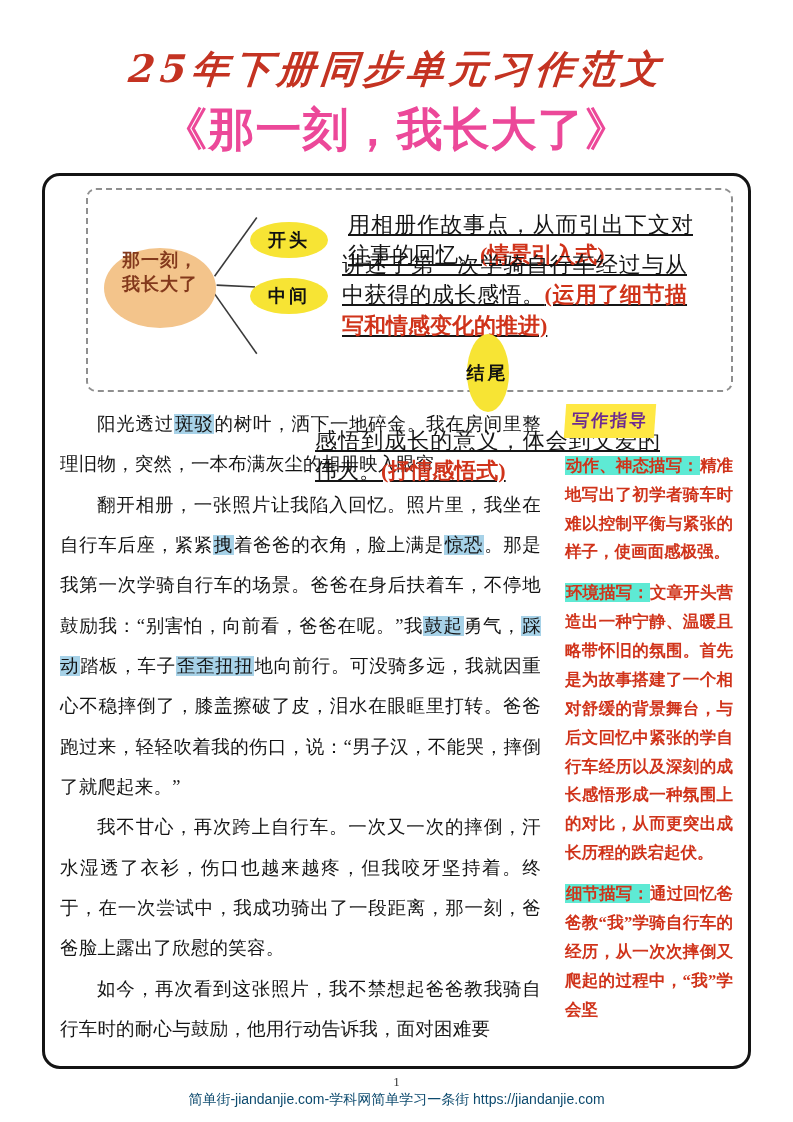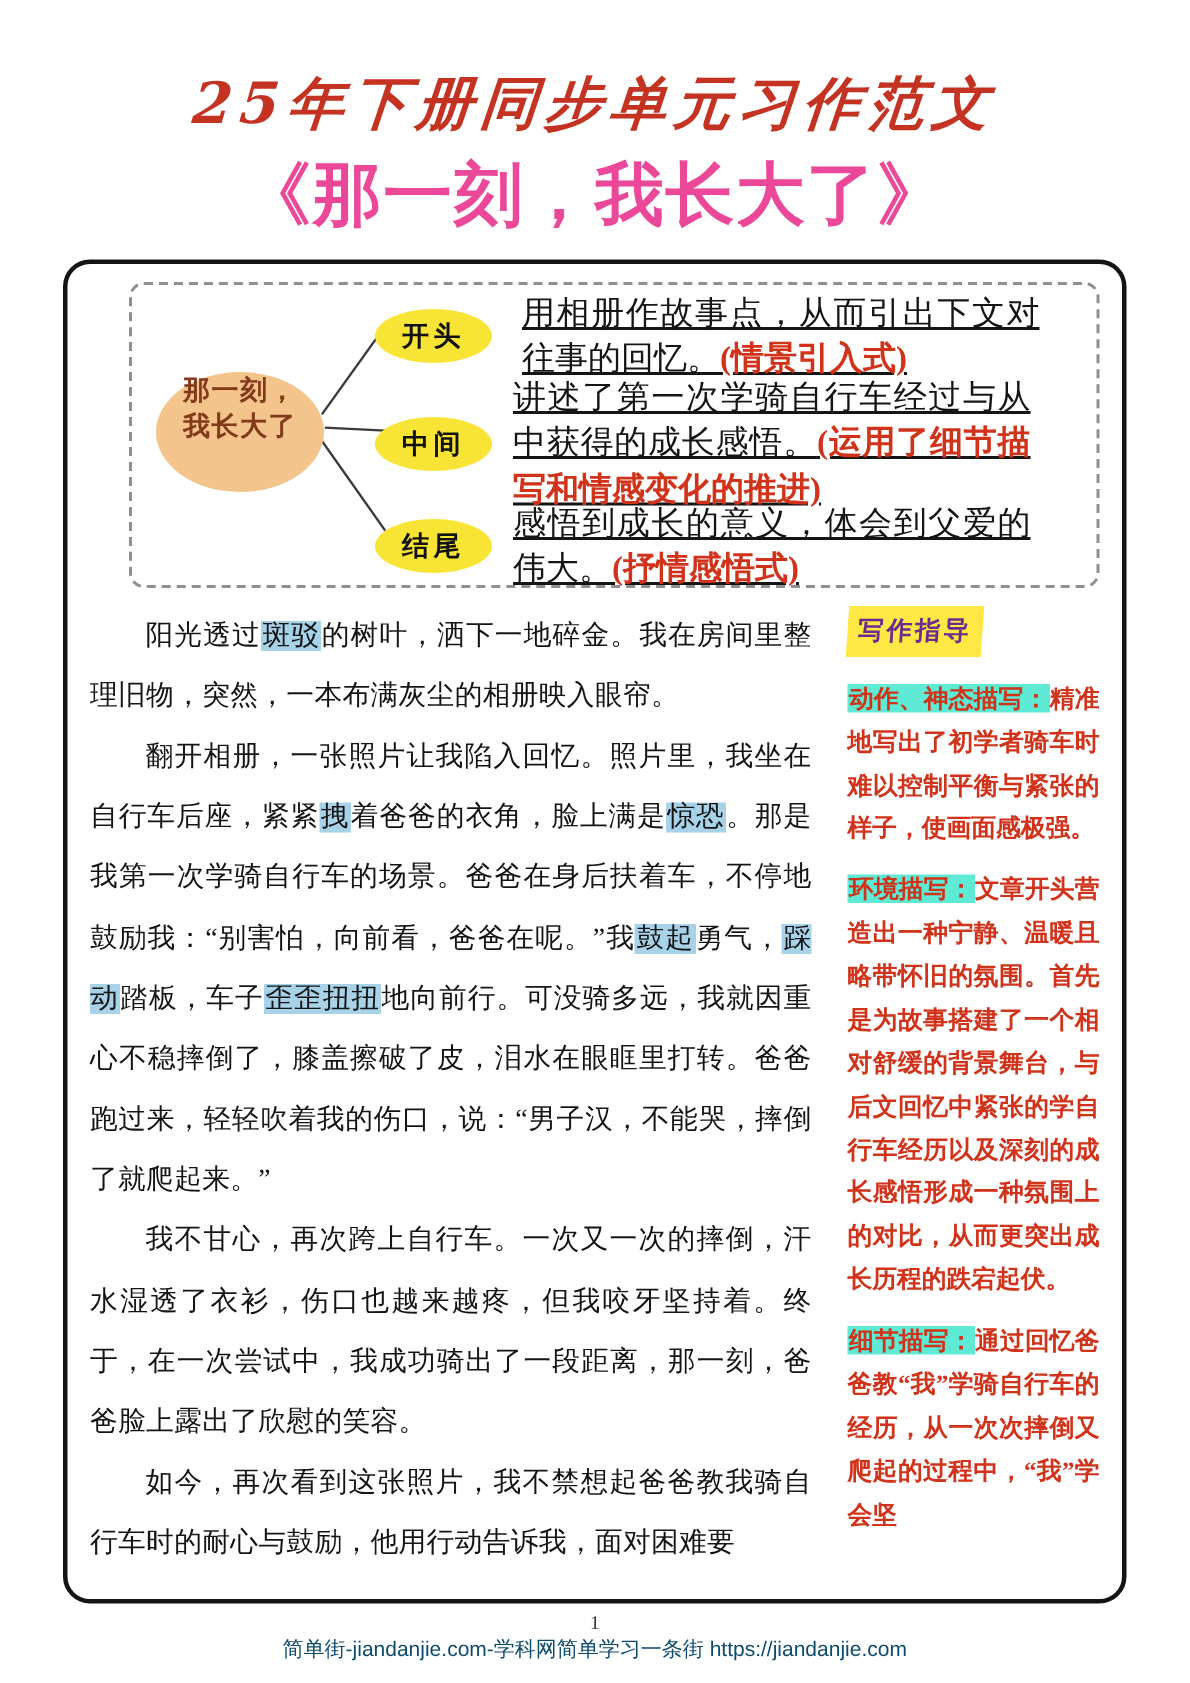--- a/index.html
+++ b/index.html
@@ -31,23 +31,23 @@
   .root-ellipse{
     position:absolute; left:16px; top:58px; width:112px; height:80px;
     background:#f3c48b; border-radius:50%;
     display:flex; flex-direction:column; align-items:center; 
     color:#83391c; font-weight:bold; font-size:18px; line-height:1.35; letter-spacing:1px;
   }
   .branch-row{
     position:absolute; left:162px; right:6px;
     display:flex; align-items:center; gap:14px;
   }
-  .row-0{ top:4px;  min-height:50px;gap:20px; }
+  .row-0{ top:20px;  min-height:50px;gap:20px; }
   .row-1{ top:60px; min-height:82px; }
-  .row-2{ top:144px;min-height:50px; }
+  .row-2{ top:144px;min-height:50px;flex-direction:column; }
   .branch-ellipse{
     flex:0 0 78px; height:36px; border-radius:50%;
     background:#f7e434; color:#111; font-weight:bold; font-size:18px; letter-spacing:3px;
     display:flex; align-items:center; justify-content:center;
   }
   .branch-desc{
     font-size:22px; line-height:1.38; color:#151515; max-width:345px; text-align:justify;text-decoration:underline;
   }
   .branch-desc .red{ color:#d0331a; font-weight:bold; }
 

